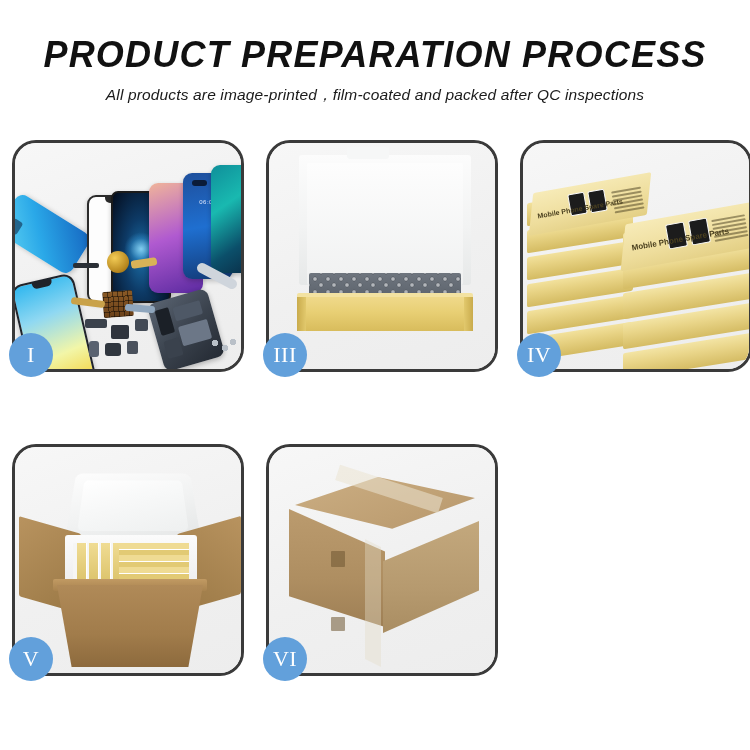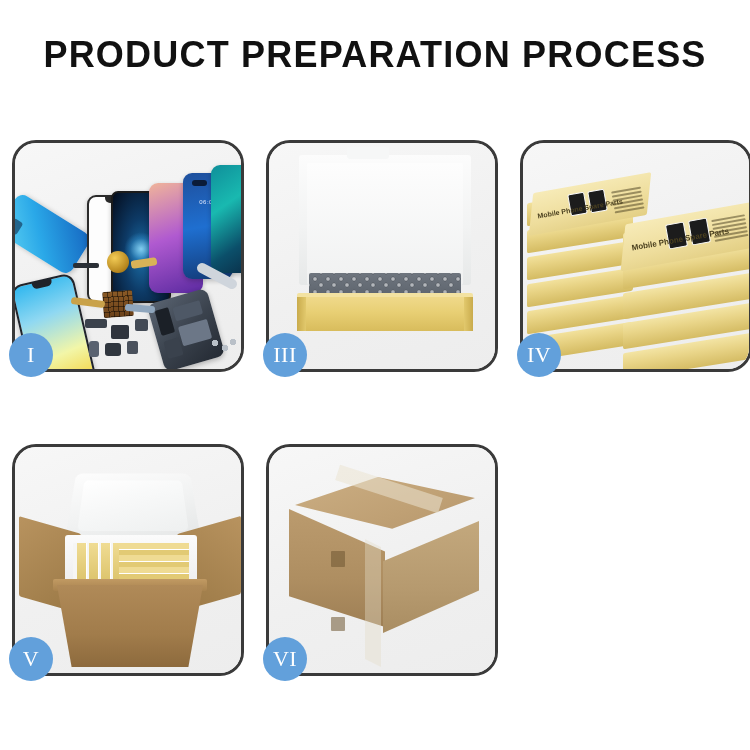--- a/index.html
+++ b/index.html
@@ -6,21 +6,21 @@
   body{
     width:750px;height:750px;
     background:#ffffff;
     font-family:"Liberation Sans", sans-serif;
     overflow:hidden;
     position:relative;
   }
   .page{width:750px;height:750px;position:relative;}
 
   
-  .header{position:absolute;left:0;top:0;width:750px;text-align:center;}
+  .header{position:absolute;left:0;top:0;width:750px;text-align:center;font-style:italic;}
   .title{
     font-size:36px;
     font-weight:bold;
     letter-spacing:1.2px;
     color:#111111;
     margin-top:36px;
     line-height:1.05;
     font-family:"Liberation Sans", sans-serif;
   }
   .subtitle{
@@ -302,20 +302,21 @@
   .p6 .n1{left:62px;top:104px;width:14px;height:16px;}
   .p6 .n2{left:62px;top:170px;width:14px;height:14px;}
 </style>
 </head>
 <body>
 
 <div class="page">
 
   <div class="header">
     <div class="title">PRODUCT PREPARATION PROCESS</div>
+    <div class="subtitle">All products are image-printed，film-coated and packed after QC inspections</div>
   </div>
 
   <div class="grid">
 
     <div class="panel p1">
       <div class="panel-inner">
         <div class="stage">
           <div class="ph ph-a"></div>
           <div class="ph ph-b"></div>
           <div class="ph ph-c">

